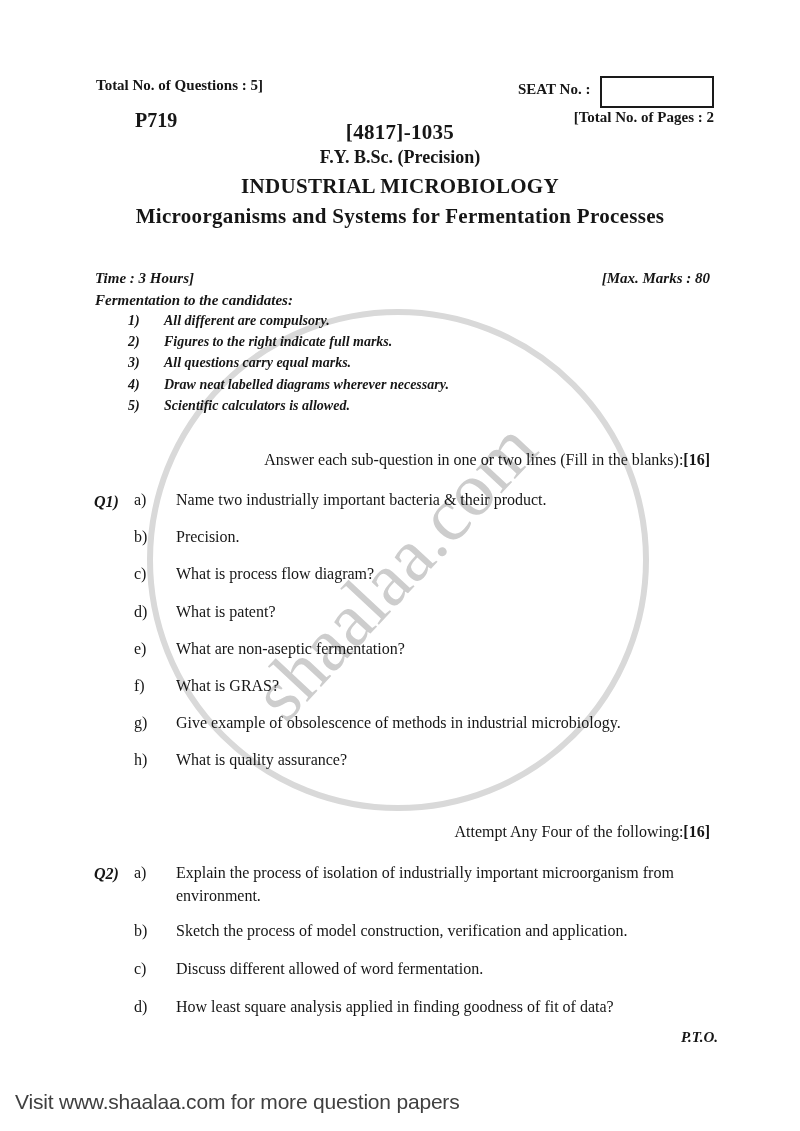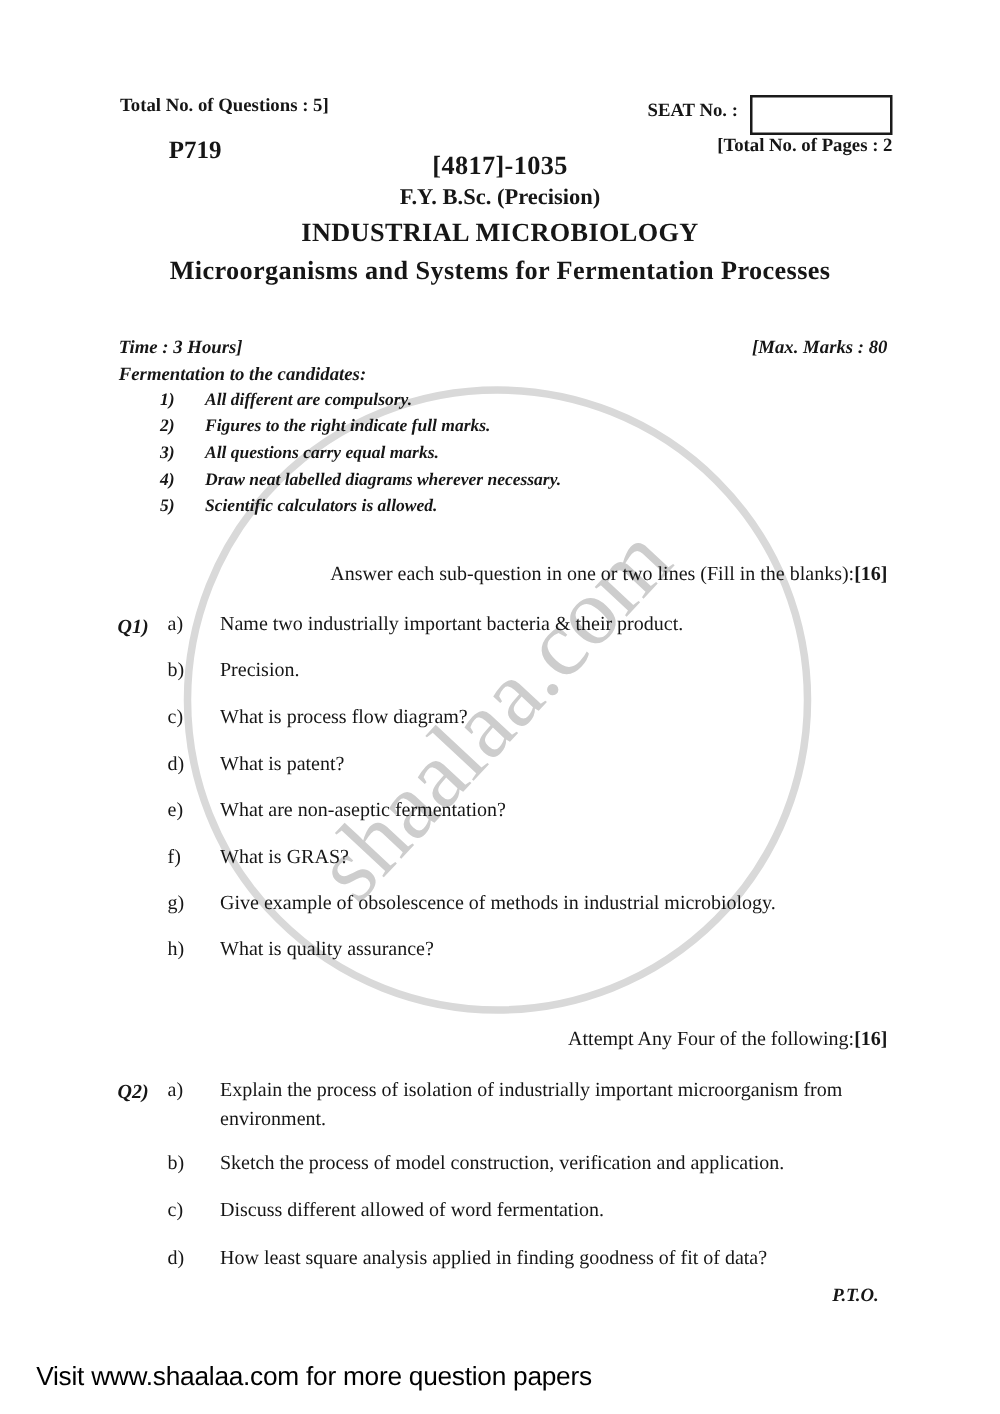--- a/index.html
+++ b/index.html
@@ -17,21 +17,21 @@
   .seat-box{width:110px;height:28px;border:2px solid #1a1a1a;background:#ffffff;}
   .inst{left:128px;display:flex;font-weight:bold;font-style:italic;font-size:14px;}
   .inst-num{width:36px;flex:none;}
   .qrow{left:94px;right:90px;display:flex;font-size:16px;}
   .q-label{width:40px;flex:none;font-weight:bold;font-style:italic;margin-top:42px;}
   .q-text{flex:1;text-align:right;}
   .q-marks{flex:none;font-weight:bold;}
   .subrow{left:134px;display:flex;font-size:16px;line-height:23px;white-space:normal;}
   .sub-letter{width:42px;flex:none;}
   .sub-text{max-width:545px;}
-  .footer{font-family:"Liberation Sans", sans-serif;font-size:21px;color:#000000;letter-spacing:-.2px;margin-left:14px;}
+  .footer{font-family:"Liberation Sans", sans-serif;font-size:21px;color:#404040;letter-spacing:-.2px;}
   .watermark{position:absolute;left:0;top:0;z-index:0;}
   .content{position:absolute;left:0;top:0;width:800px;height:1131px;z-index:1;}
 </style>
 </head>
 <body>
 
 <div class="page">
 
   <svg class="watermark" width="800" height="1131" viewBox="0 0 800 1131">
     <circle cx="398" cy="560" r="248" fill="none" stroke-width="6" stroke="#d9d9d9"></circle>
@@ -130,17 +130,17 @@
     </div>
     <div class="abs subrow" style="top:957px">
       <span class="sub-letter">c)</span>
       <span class="sub-text">Discuss different allowed of word fermentation.</span>
     </div>
     <div class="abs subrow" style="top:995px">
       <span class="sub-letter">d)</span>
       <span class="sub-text">How least square analysis applied in finding goodness of fit of data?</span>
     </div>
 
-    <span class="abs bi15" style="right:97px;top:1029px">P.T.O.</span>
+    <span class="abs bi15" style="right:82px;top:1029px">P.T.O.</span>
 
     <div class="abs footer" style="left:15px;top:1090px">Visit www.shaalaa.com for more question papers</div>
   </div>
 </div>
 
 </body></html>

